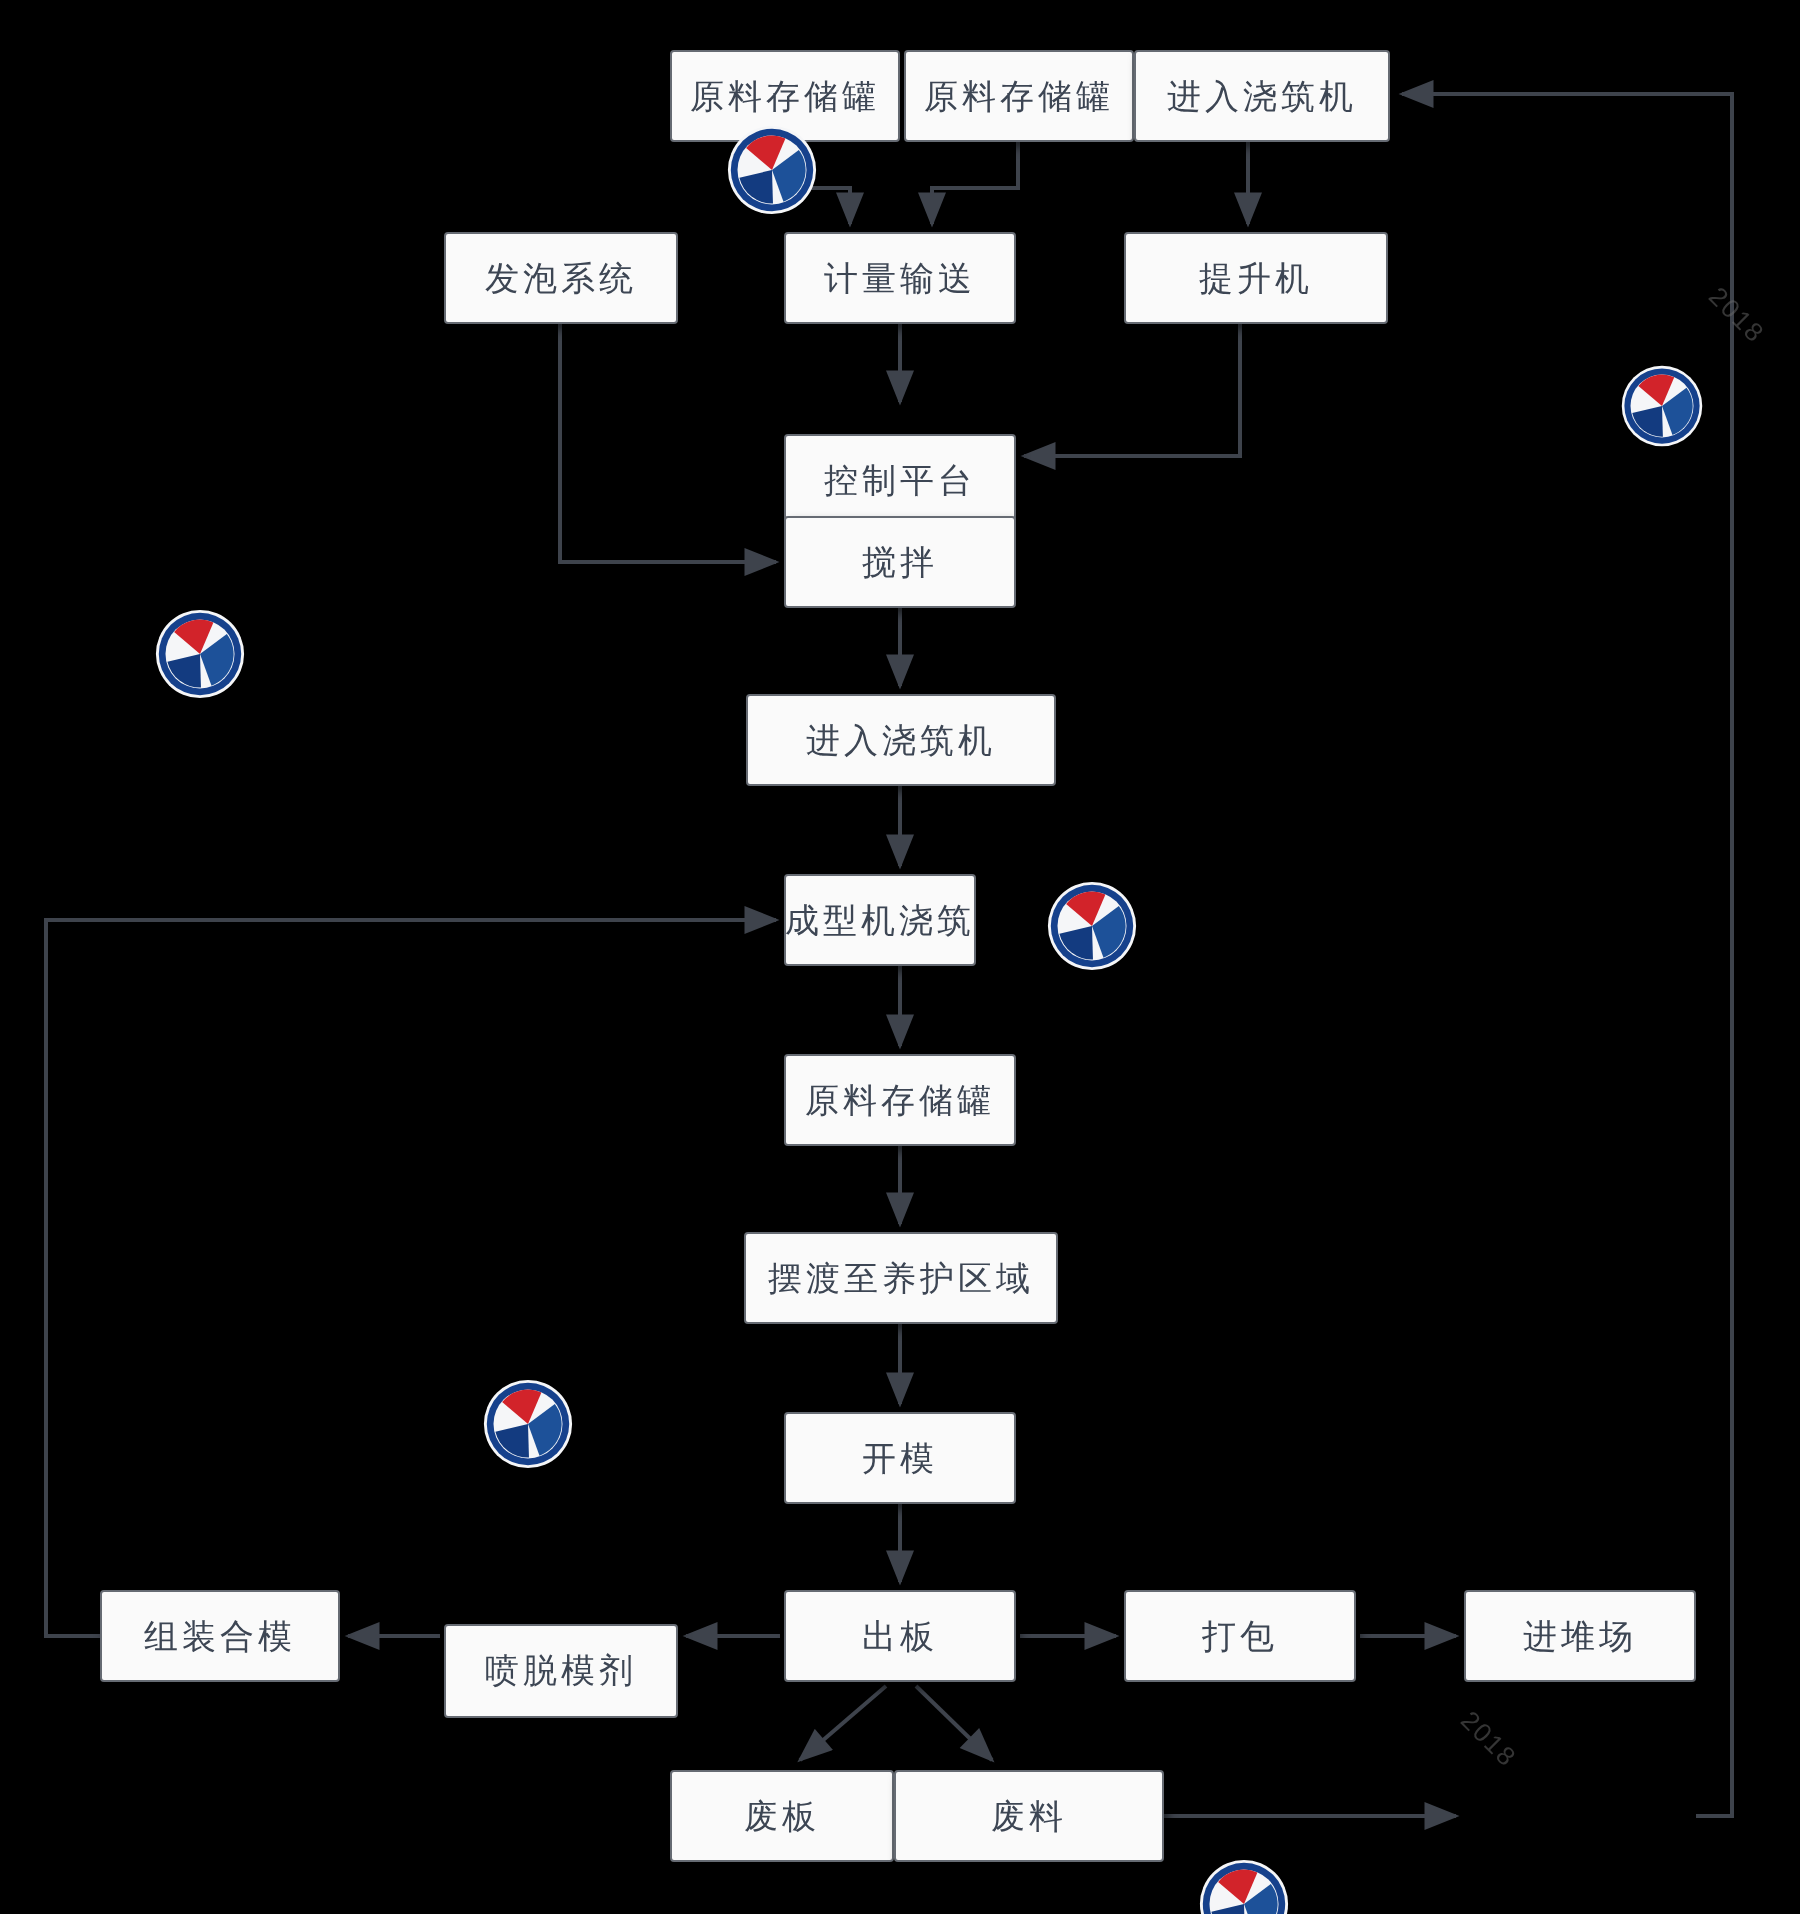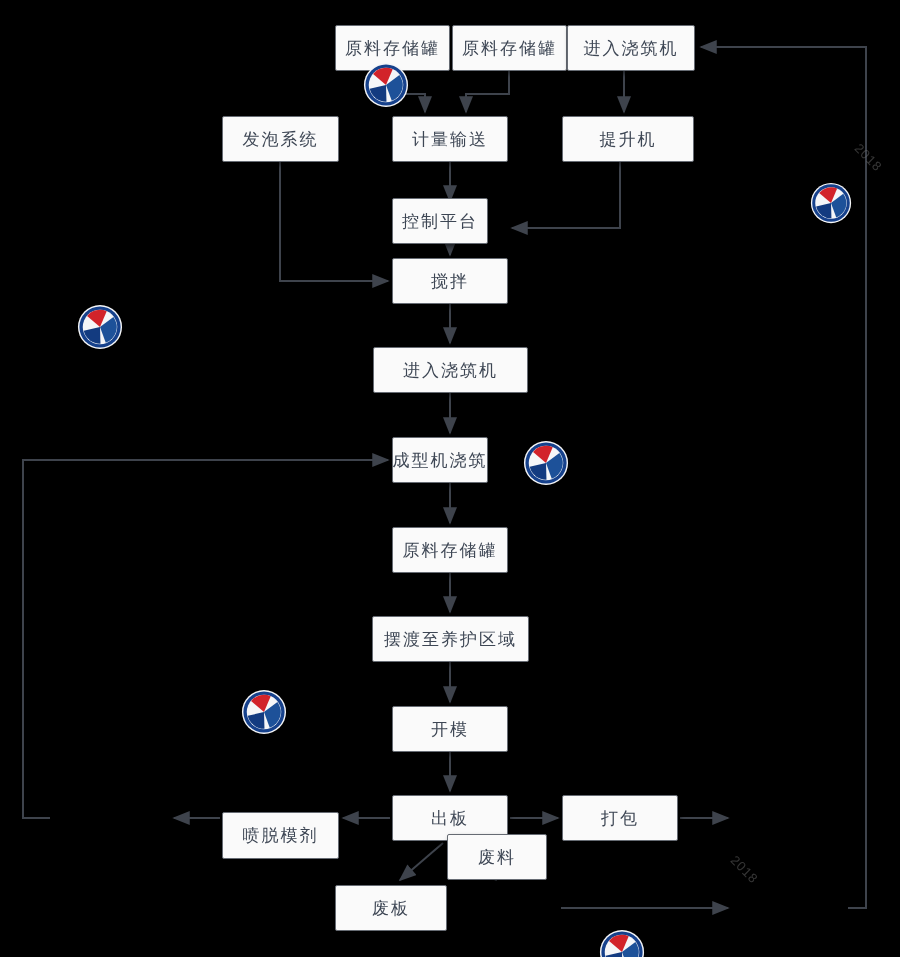--- a/index.html
+++ b/index.html
@@ -69,21 +69,21 @@
     </div>
   <div class="node" style="left:222px;top:116px;width:117px;height:46px">
       <span>发泡系统</span>
     </div>
   <div class="node" style="left:392px;top:116px;width:116px;height:46px">
       <span>计量输送</span>
     </div>
   <div class="node" style="left:562px;top:116px;width:132px;height:46px">
       <span>提升机</span>
     </div>
-  <div class="node" style="left:392px;top:198px;width:96px;height:46px">
+  <div class="node" style="left:392px;top:217px;width:116px;height:46px">
       <span>控制平台</span>
     </div>
   <div class="node" style="left:392px;top:258px;width:116px;height:46px">
       <span>搅拌</span>
     </div>
   <div class="node" style="left:373px;top:347px;width:155px;height:46px">
       <span>进入浇筑机</span>
     </div>
   <div class="node" style="left:392px;top:437px;width:96px;height:46px">
       <span>成型机浇筑</span>
@@ -93,30 +93,36 @@
     </div>
   <div class="node" style="left:372px;top:616px;width:157px;height:46px">
       <span>摆渡至养护区域</span>
     </div>
   <div class="node" style="left:392px;top:706px;width:116px;height:46px">
       <span>开模</span>
     </div>
   <div class="node" style="left:222px;top:812px;width:117px;height:47px">
       <span>喷脱模剂</span>
     </div>
+  <div class="node" style="left:50px;top:795px;width:120px;height:46px">
+      <span>组装合模</span>
+    </div>
   <div class="node" style="left:392px;top:795px;width:116px;height:46px">
       <span>出板</span>
     </div>
   <div class="node" style="left:562px;top:795px;width:116px;height:46px">
       <span>打包</span>
     </div>
+  <div class="node" style="left:732px;top:795px;width:116px;height:46px">
+      <span>进堆场</span>
+    </div>
   <div class="node" style="left:335px;top:885px;width:112px;height:46px">
       <span>废板</span>
     </div>
-  <div class="node" style="left:447px;top:834px;width:100px;height:46px">
+  <div class="node" style="left:447px;top:885px;width:135px;height:46px">
       <span>废料</span>
     </div>
 
   <svg class="logo" style="left:363px;top:62px" viewBox="0 0 48 48">
     <circle cx="24" cy="24" r="23" fill="#f5f6f8"></circle>
       <circle cx="24" cy="24" r="21.5" fill="#16418c"></circle>
       <circle cx="24" cy="24" r="18" fill="#f5f6f8"></circle>
     <path d="M24 24 L10.5 12.5 A17.5 17.5 0 0 1 31 7.5 Z" fill="#d2232a"></path>
     <path d="M24 24 L38 13.5 A17.5 17.5 0 0 1 30 40.5 Z" fill="#1d5199"></path>
     <path d="M24 24 L24.5 41.5 A17.5 17.5 0 0 1 7 28 Z" fill="#133b80"></path>

